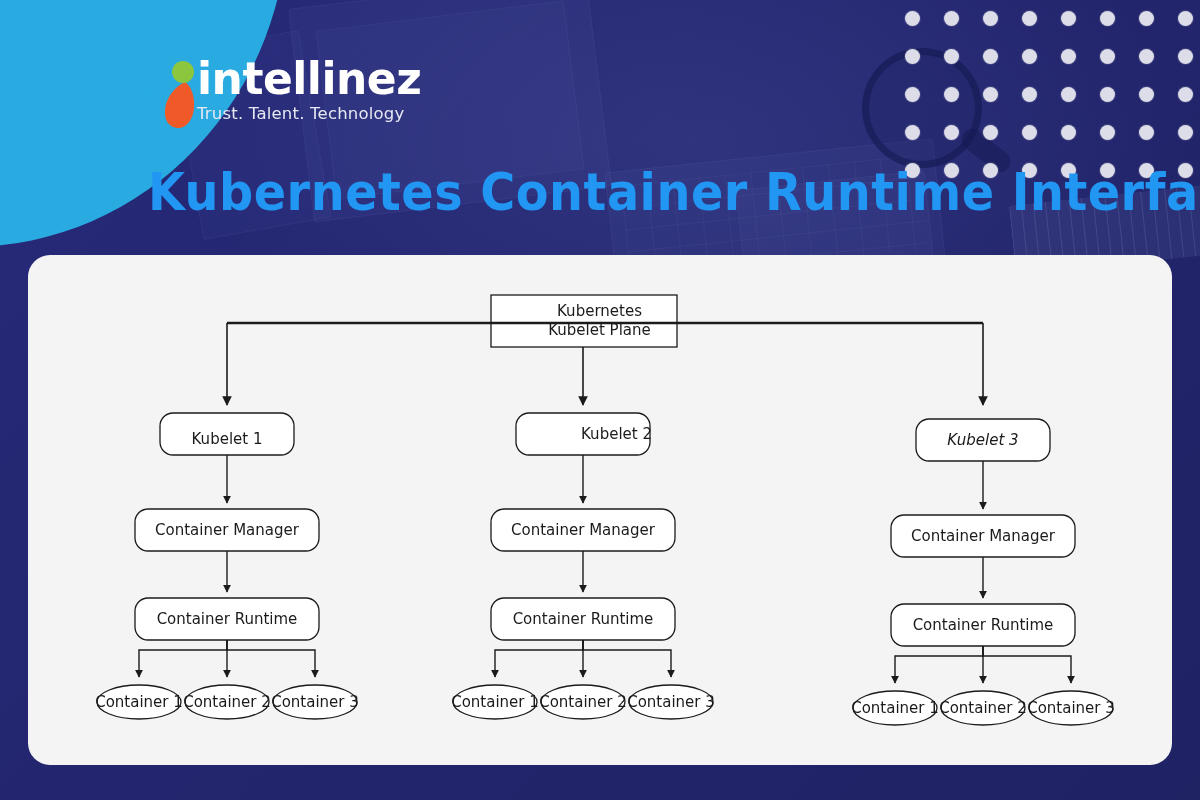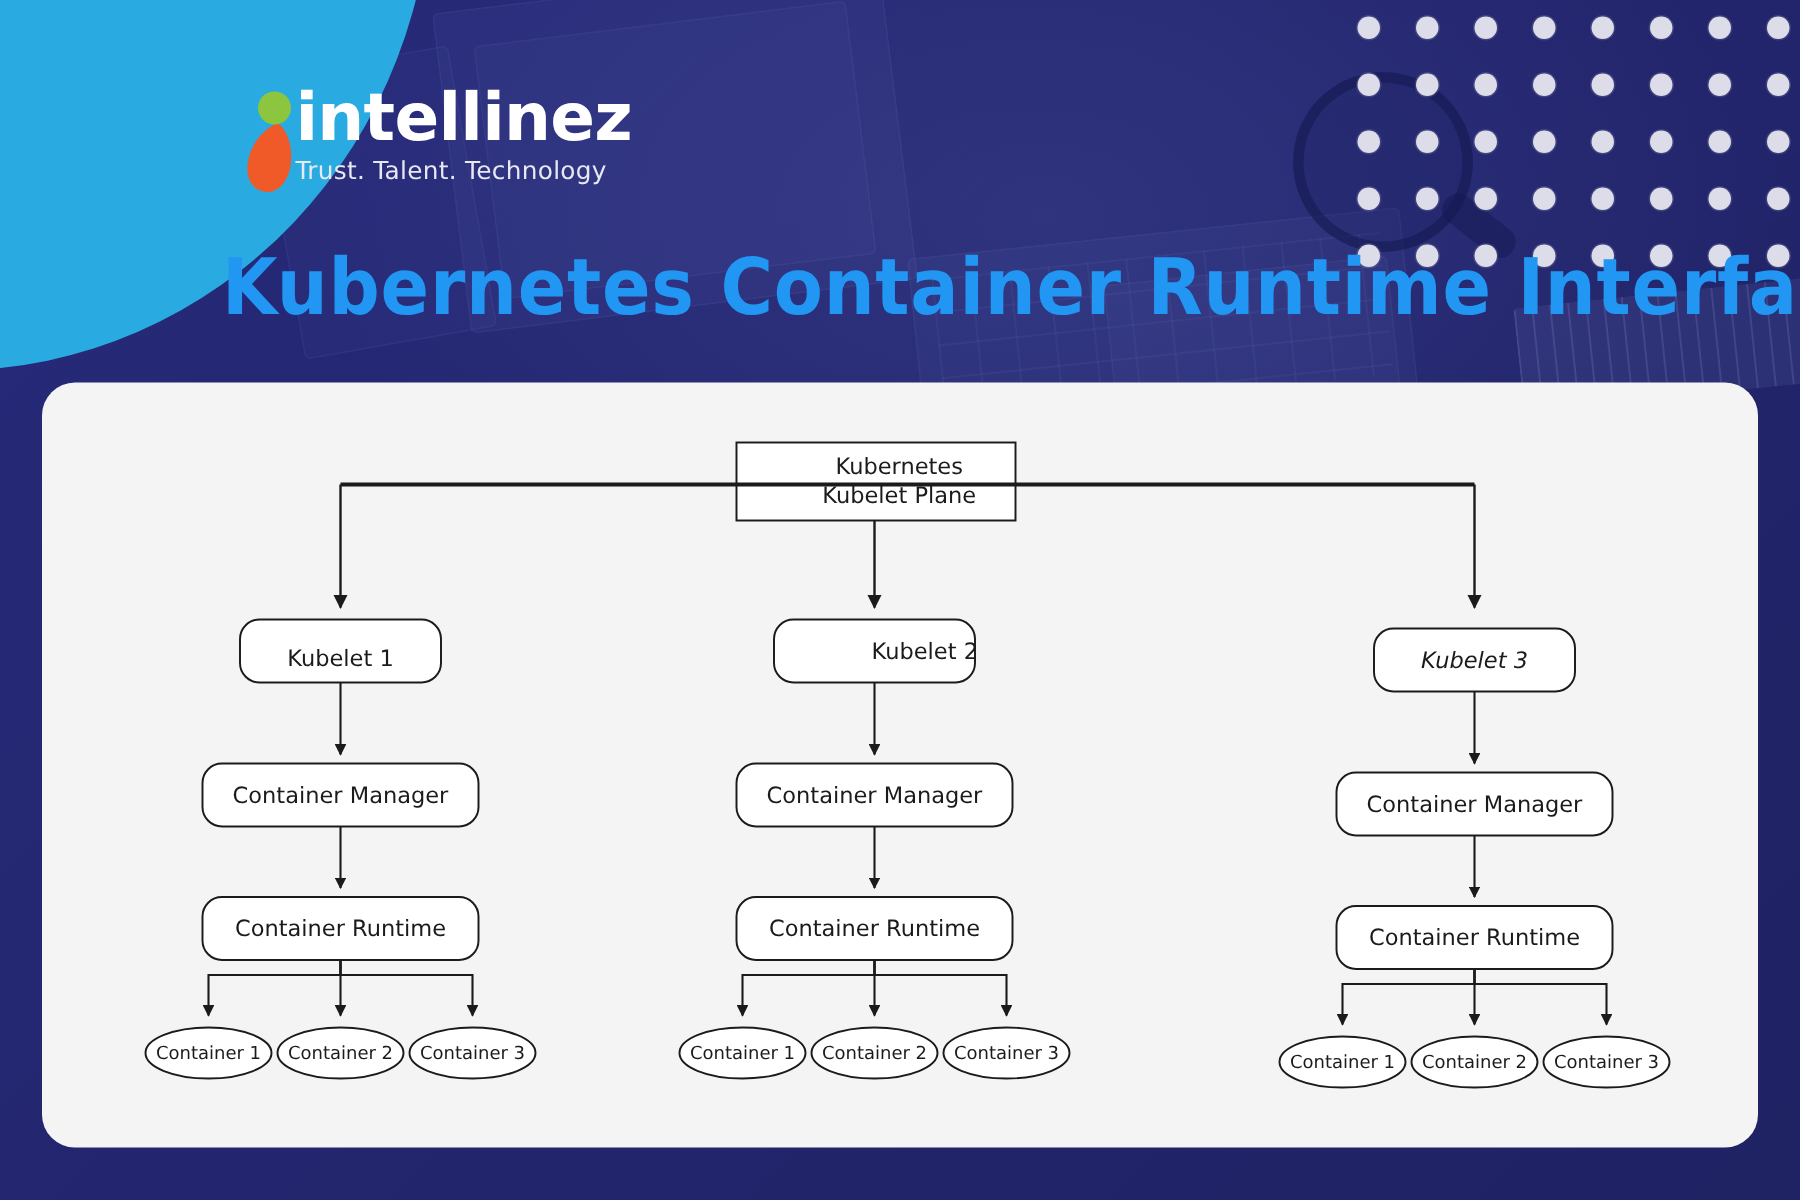--- a/index.html
+++ b/index.html
@@ -132,21 +132,21 @@
     position: absolute;
     display: flex; align-items: center; justify-content: center;
     text-align: center;
     color: #1b1b1b;
     font-family: "DejaVu Sans", sans-serif;
     pointer-events: none;
     white-space: pre;
   }
   .lbl-root    { font-size: 15px; line-height: 1.28; }
   .lbl-mid     { font-size: 15px; }
-  .lbl-leaf    { font-size: 12px; }
+  .lbl-leaf    { font-size: 15px; }
 </style>
 </head>
 <body>
 
 <div id="stage">
 
   <div class="deco photo-wrap">
     <div class="slab s5"></div>
     <div class="slab s1"></div>
     <div class="slab s2"></div>

